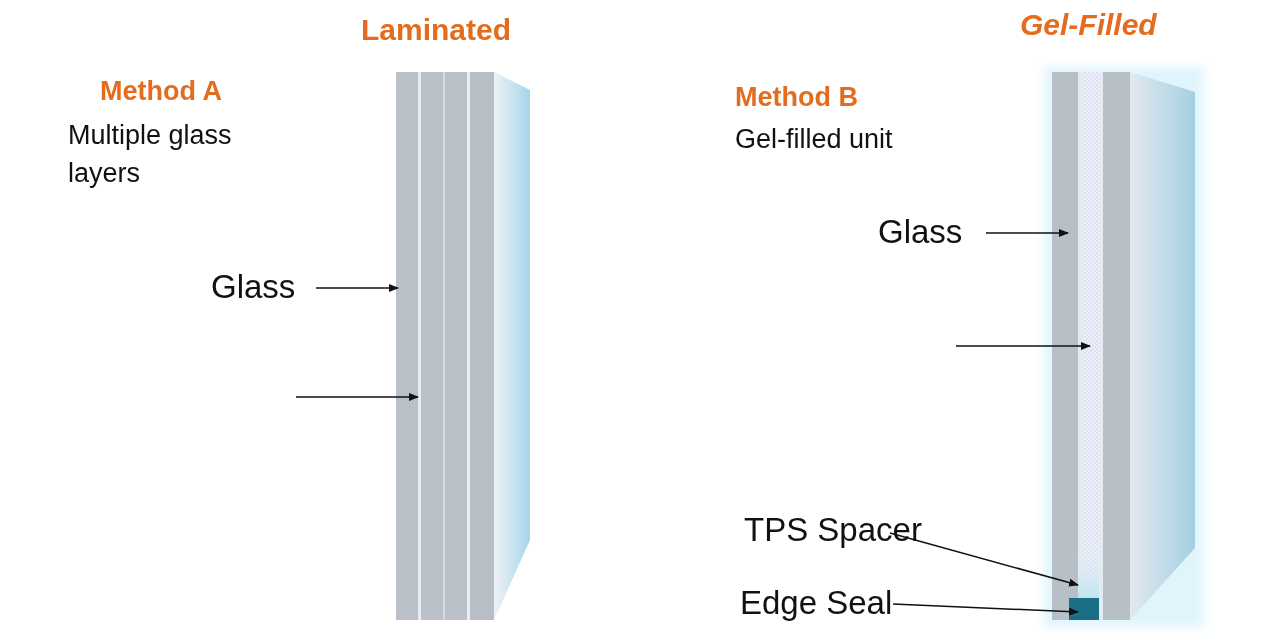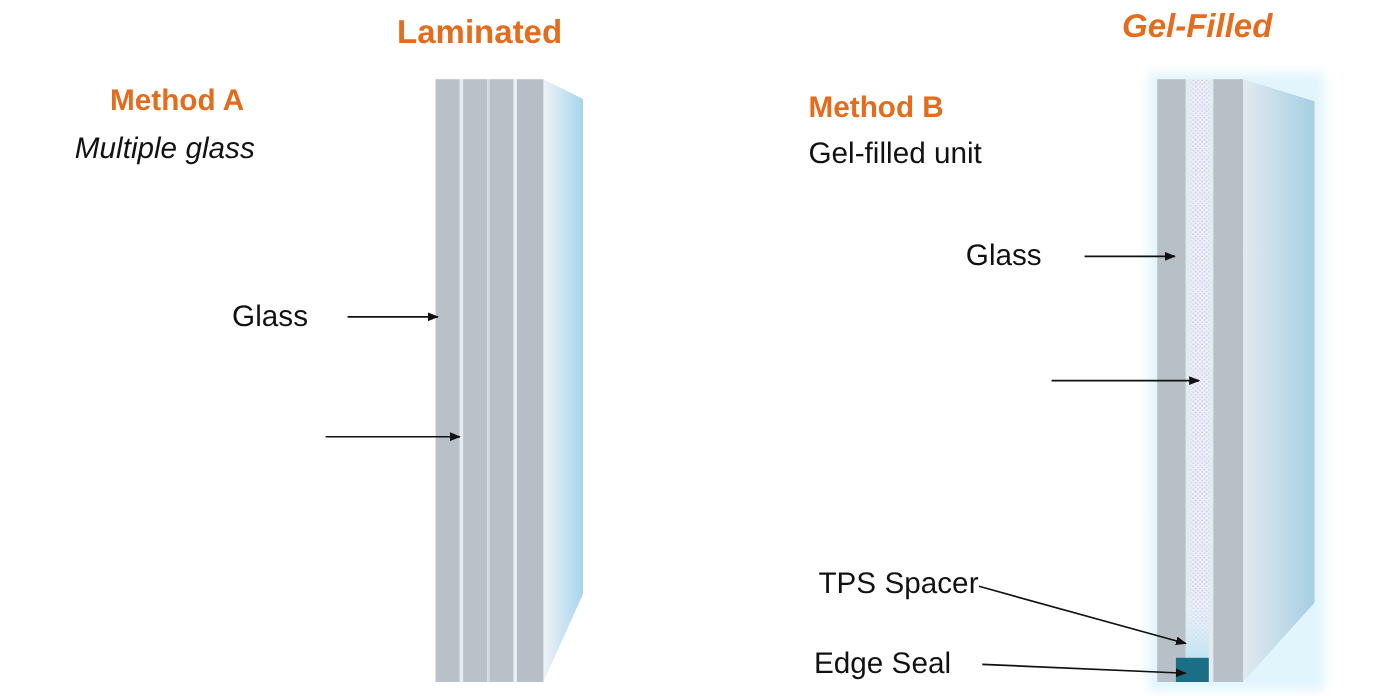--- a/index.html
+++ b/index.html
@@ -2,21 +2,21 @@
 <html><head>
   <meta charset="utf-8">
   <style>
     html, body { margin: 0; padding: 0; background: #ffffff; }
     body { width: 1265px; height: 633px; position: relative; overflow: hidden;
            font-family: "Liberation Sans", sans-serif; }
     .abs { position: absolute; }
     .title { color: #e36c1d; font-weight: bold; font-size: 30px; white-space: nowrap; }
     .method { color: #e36c1d; font-weight: bold; font-size: 27px; white-space: nowrap; }
     .desc { color: #111; font-size: 27px; line-height: 38px; }
-    .label { color: #111; font-size: 27px; line-height: 38px; white-space: nowrap; }
+    .label { color: #111; font-size: 33px; line-height: 38px; white-space: nowrap; }
     svg.diagram { position: absolute; left: 0; top: 0; }
   </style>
 </head>
 <body>
 
 <svg class="diagram" width="1265" height="633" viewBox="0 0 1265 633">
   <defs>
     <linearGradient id="faceA" x1="0" x2="1" y1="0" y2="0">
       <stop offset="0" stop-color="#eef2f6"></stop>
       <stop offset="1" stop-color="#a6d5ec"></stop>
@@ -71,22 +71,23 @@
   <line x1="296" y1="397" x2="418" y2="397" stroke="#111" stroke-width="1.5" marker-end="url(#arrow)"></line>
 
   <line x1="986" y1="233" x2="1068" y2="233" stroke="#111" stroke-width="1.5" marker-end="url(#arrow)"></line>
   <line x1="956" y1="346" x2="1090" y2="346" stroke="#111" stroke-width="1.5" marker-end="url(#arrow)"></line>
   <line x1="890" y1="533" x2="1078" y2="585" stroke="#111" stroke-width="1.5" marker-end="url(#arrow)"></line>
   <line x1="893" y1="604" x2="1078" y2="612" stroke="#111" stroke-width="1.5" marker-end="url(#arrow)"></line>
 </svg>
 
 <div class="abs title" style="left:361px; top:13px;">Laminated</div>
 <div class="abs method" style="left:68px; top:76px;margin-left:32px;">Method A</div>
-<div class="abs desc" style="left:68px; top:116px;font-style:italic;">
+<div class="abs desc" style="left:68px; top:116px;">
   <div>Multiple glass</div>
+  <div>layers</div>
 </div>
 <div class="abs label" style="left:211px; top:268px;">Glass</div>
 <div class="abs label" style="left:135px; top:372px;">
 </div>
 
 <div class="abs title" style="left:1020px; top:8px;font-style:italic;">Gel-Filled</div>
 <div class="abs method" style="left:735px; top:82px;">Method B</div>
 <div class="abs desc" style="left:735px; top:120px;">
   <div>Gel-filled unit</div>
 </div>

